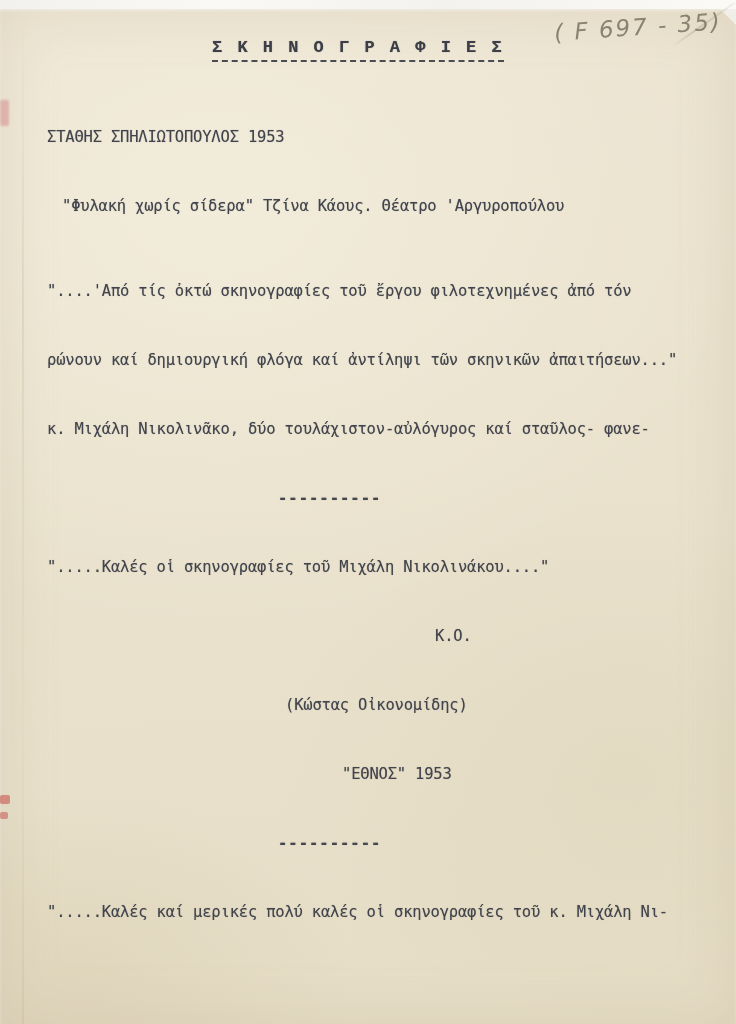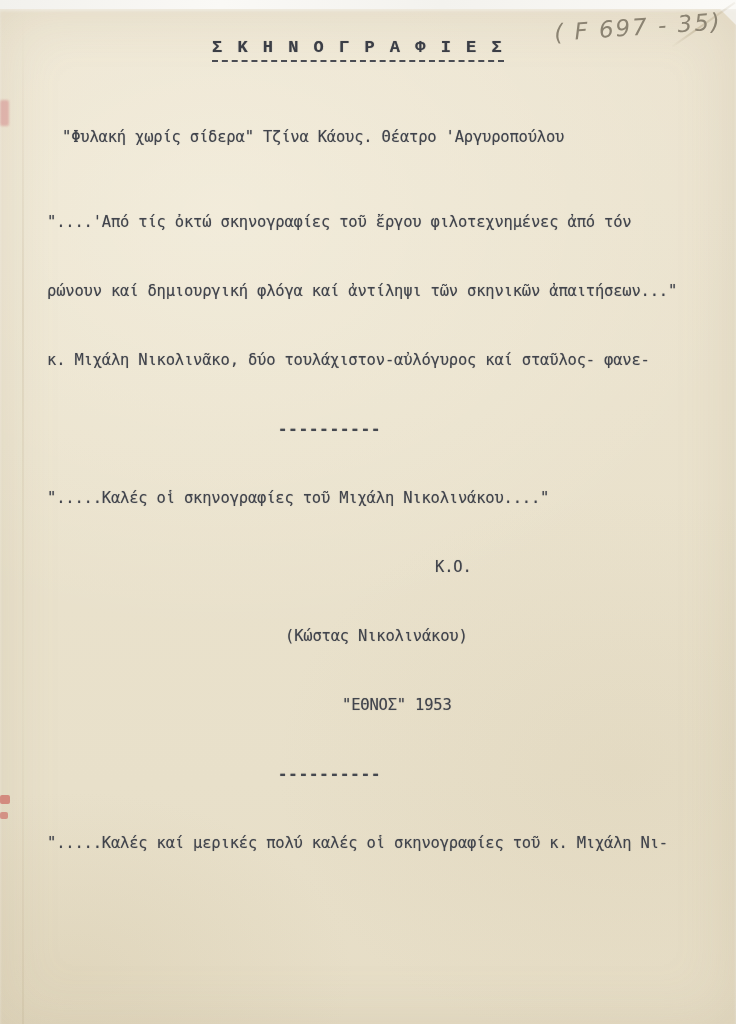--- a/index.html
+++ b/index.html
@@ -58,28 +58,29 @@
   <div class="fold-line"></div>
   <div class="edge-mark-1"></div>
   <div class="edge-mark-2"></div>
   <div class="edge-mark-3"></div>
 
   <div class="catalog-note">( F 697 - 35)</div>
 
   <div class="doc-title">Σ Κ Η Ν Ο Γ Ρ Α Φ Ι Ε Σ</div>
 
   <div class="text-block">
+    <div class="ln">ΣΤΑΘΗΣ ΣΠΗΛΙΩΤΟΠΟΥΛΟΣ 1953</div>
     <div class="ln ind">"Φυλακή χωρίς σίδερα" Τζίνα Κάους. Θέατρο 'Αργυροπούλου</div>
     <div class="ln gap">"....'Από τίς ὀκτώ σκηνογραφίες τοῦ ἔργου φιλοτεχνημένες ἀπό τόν</div>
     <div class="ln">ρώνουν καί δημιουργική φλόγα καί ἀντίληψι τῶν σκηνικῶν ἀπαιτήσεων..."</div>
     <div class="ln">κ. Μιχάλη Νικολινᾶκο, δύο τουλάχιστον-αὐλόγυρος καί σταῦλος- φανε-</div>
     <div class="ln sep">----------</div>
     <div class="ln">".....Καλές οἱ σκηνογραφίες τοῦ Μιχάλη Νικολινάκου...."</div>
     <div class="ln o388">Κ.Ο.</div>
-    <div class="ln o238">(Κώστας Νικολινάκου)</div>
+    <div class="ln o238">(Κώστας Οἰκονομίδης)</div>
     <div class="ln o295">"ΕΘΝΟΣ" 1953</div>
     <div class="ln sep">----------</div>
     <div class="ln">".....Καλές καί μερικές πολύ καλές οἱ σκηνογραφίες τοῦ κ. Μιχάλη Νι-</div>
     
     
     
     
     
     
     

